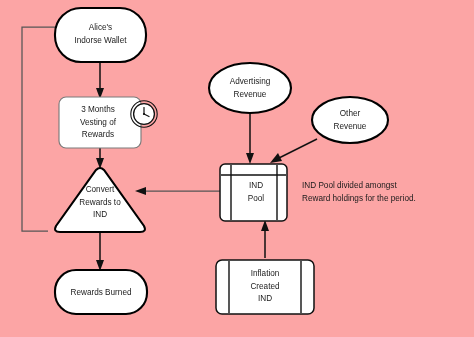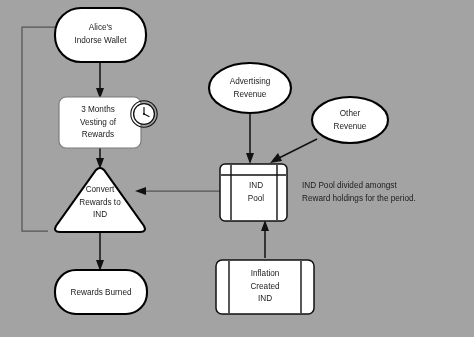--- a/index.html
+++ b/index.html
@@ -8,21 +8,21 @@
     padding: 0;
     background: #ffffff;
   }
   body {
     font-family: "Liberation Sans", sans-serif;
   }
   #diagram-root {
     position: relative;
     width: 474px;
     height: 337px;
-    background: #a3a3a3;
+    background: #fca5a5;
     overflow: hidden;
   }
   #diagram-svg {
     position: absolute;
     top: 0;
     left: 0;
     width: 474px;
     height: 337px;
   }
   .node-shape {

